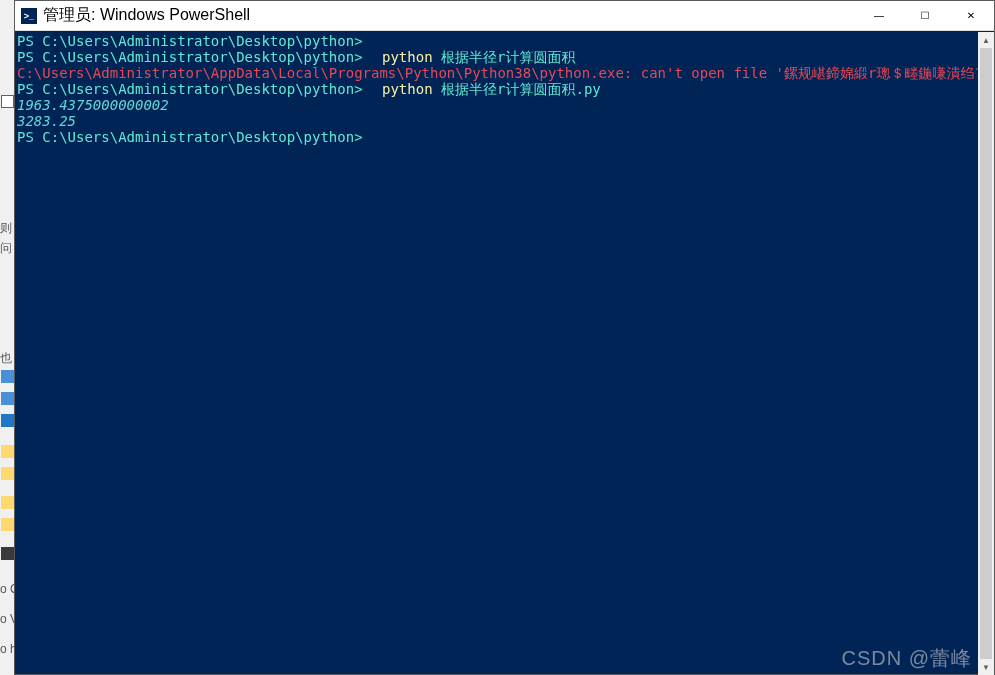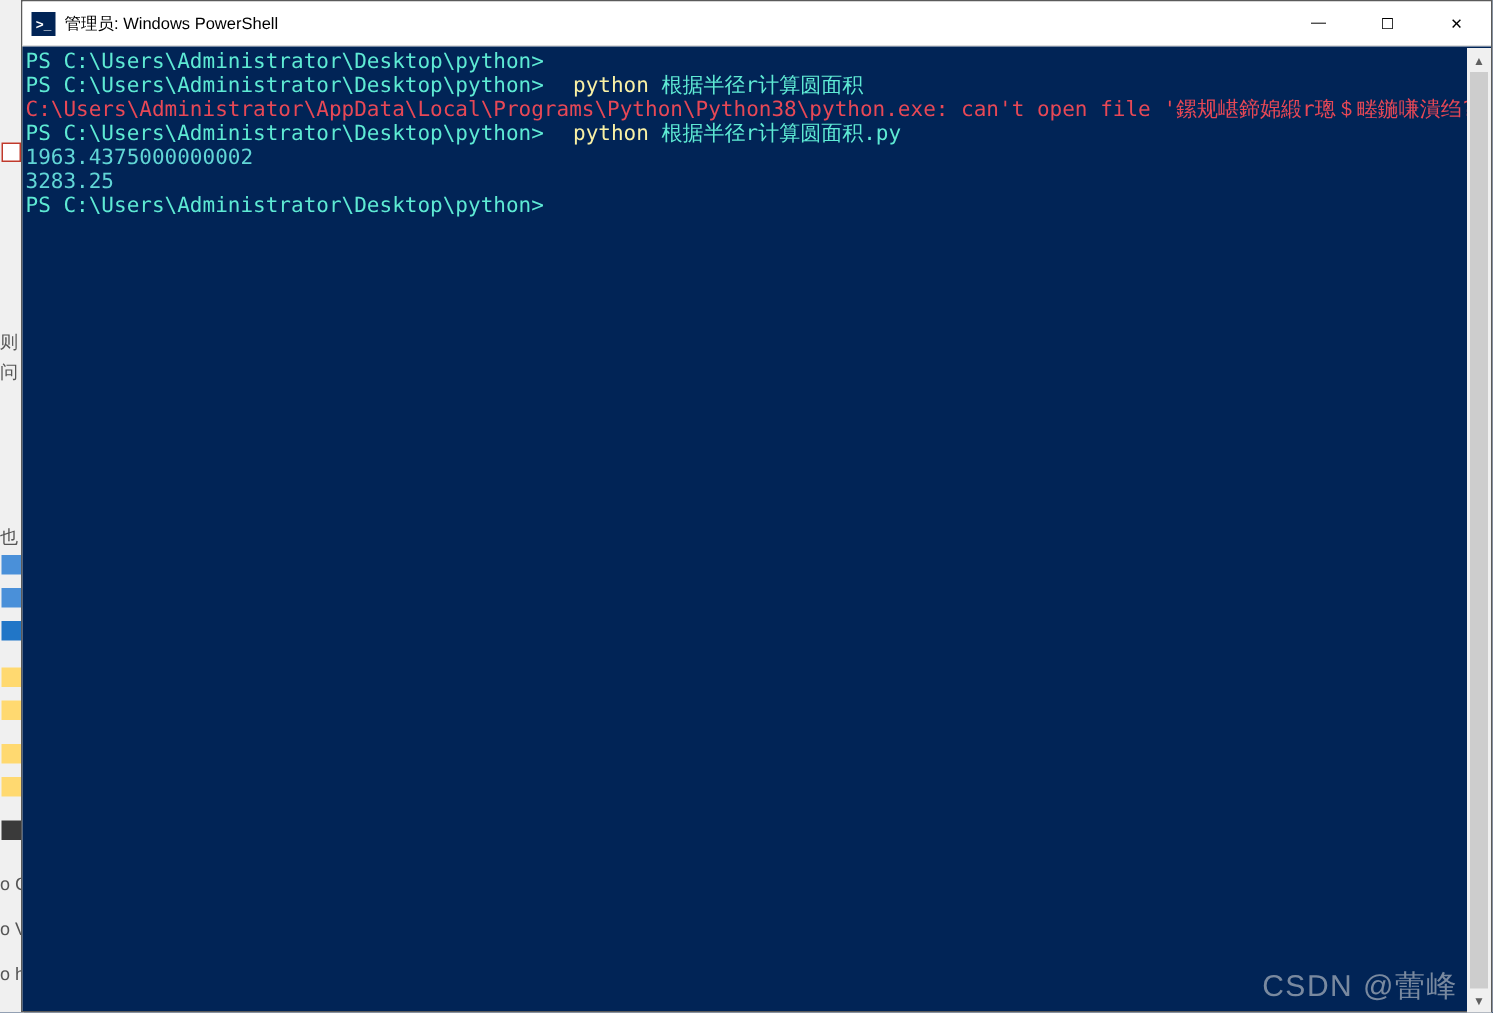--- a/index.html
+++ b/index.html
@@ -49,21 +49,21 @@
       background: #012456;
       color: #fff;
       font-size: 9px;
       font-weight: bold;
       display: flex;
       align-items: center;
       justify-content: center;
       margin-right: 6px;
     }
     .title-text {
-      font-size: 11px;
+      font-size: 16px;
       color: #000;
       flex: 1;
     }
     .window-controls {
       display: flex;
       height: 100%;
     }
     .win-btn {
       width: 46px;
       height: 100%;
@@ -82,21 +82,21 @@
       font-size: 14px;
       line-height: 16px;
       color: #eeedf0;
       overflow: hidden;
       white-space: pre;
       position: relative;
     }
     .prompt { color: #5eead4; }
     .cmd-yellow { color: #f9f1a5; margin-left: 11px; }
     .cmd-red { color: #e74856; }
-    .output-cyan { color: #61d6d6; }
+    .output-cyan { color: #61d6d6; font-style: italic; }
     .scrollbar {
       position: absolute;
       right: 0;
       top: 31px;
       width: 16px;
       height: 643px;
       background: #f0f0f0;
       display: flex;
       flex-direction: column;
     }

